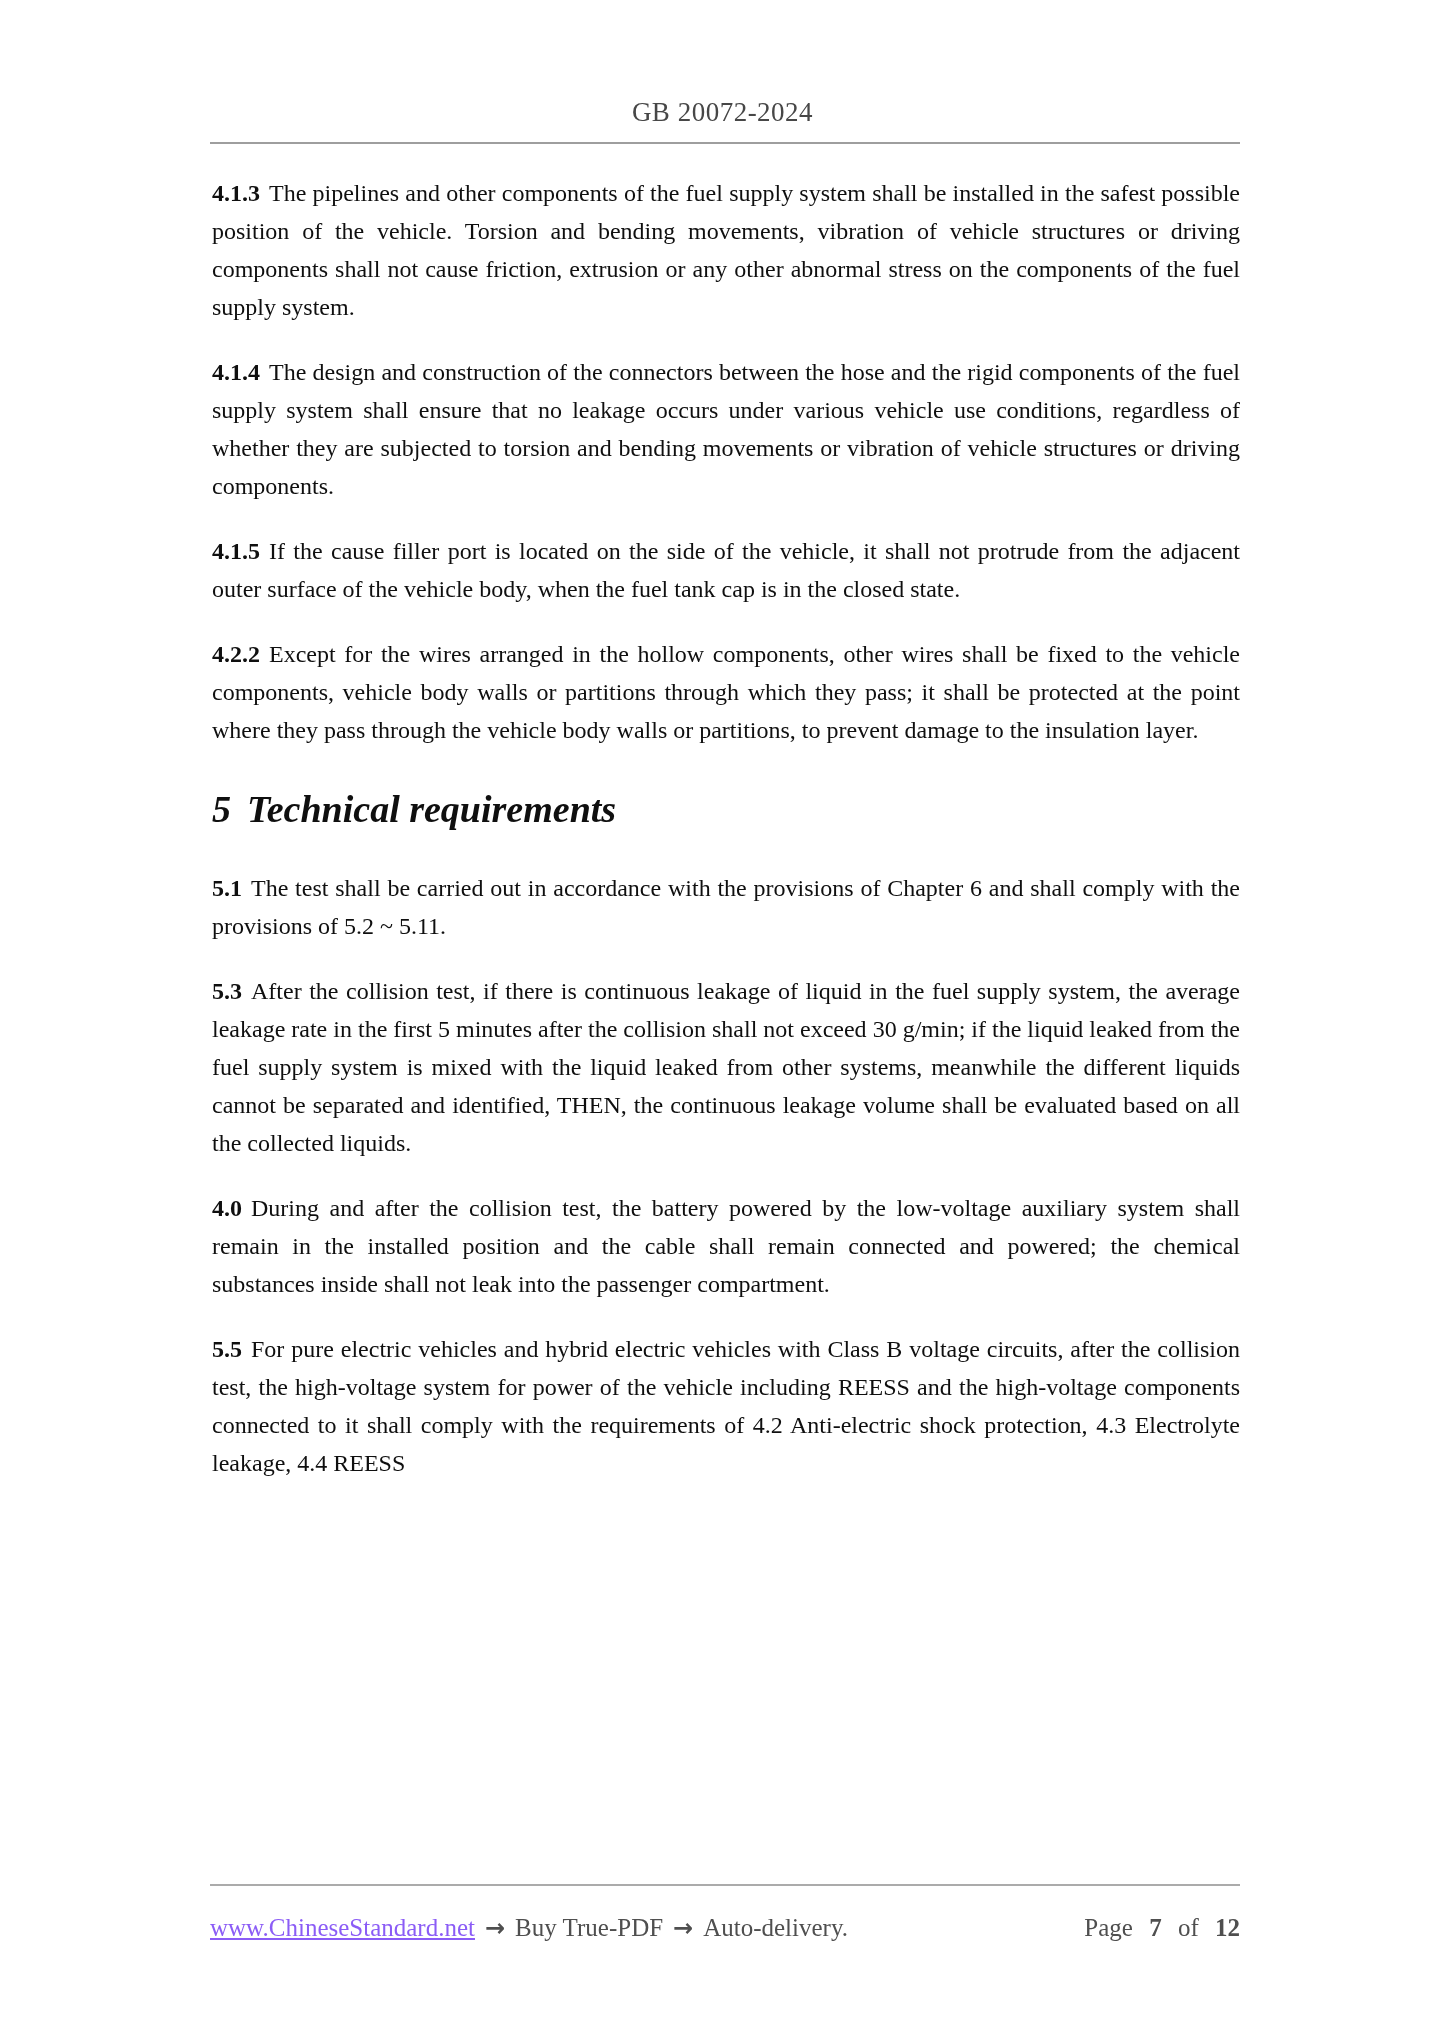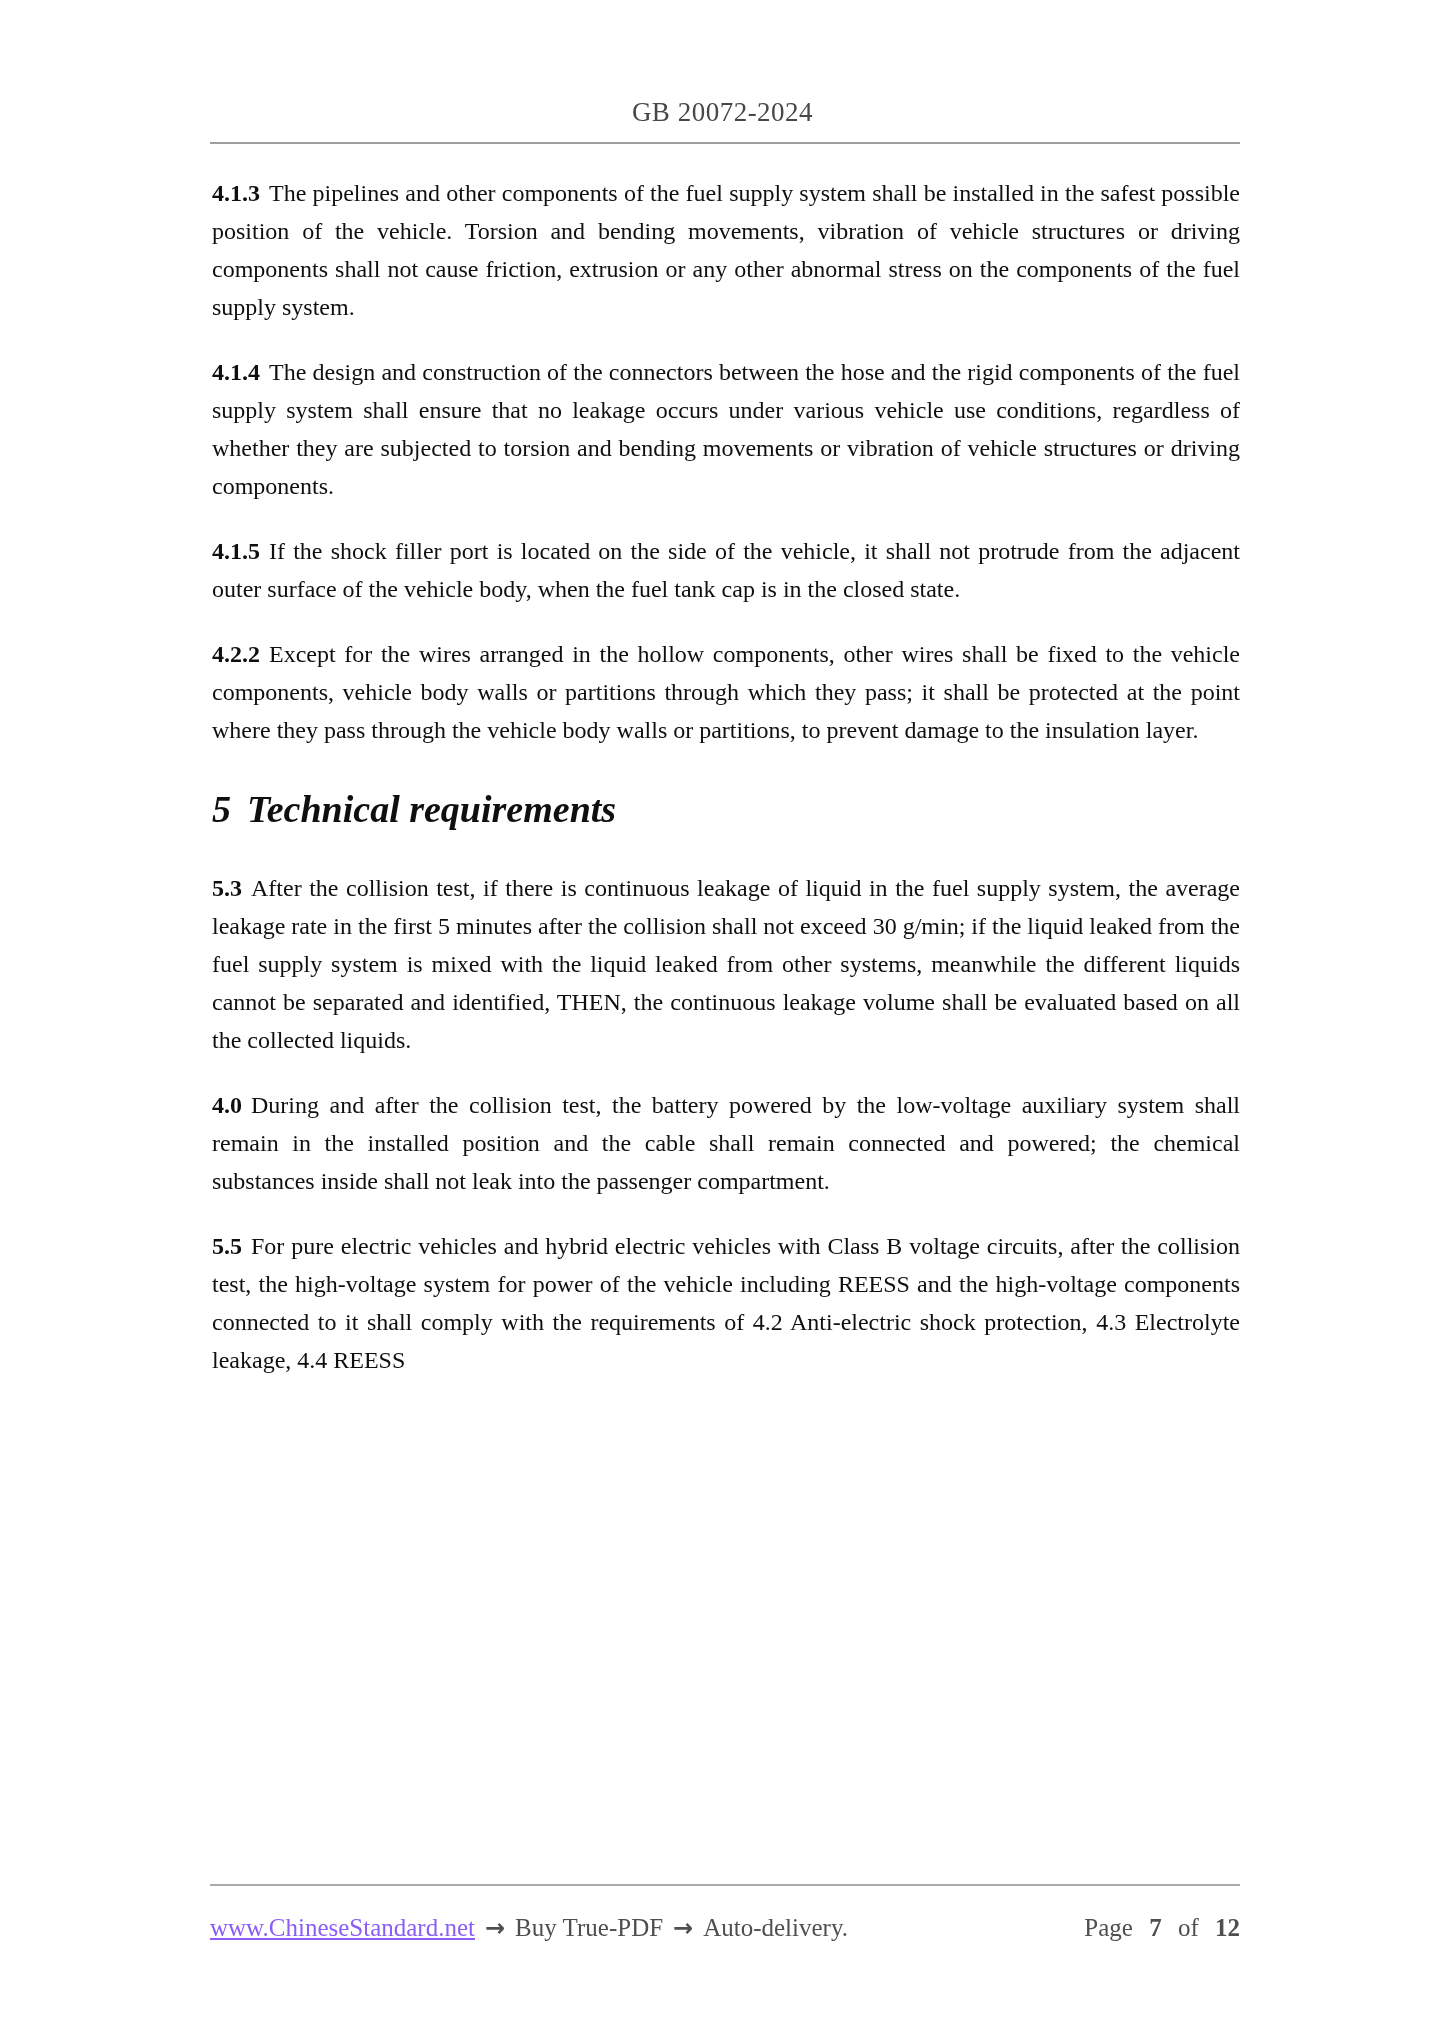--- a/index.html
+++ b/index.html
@@ -84,28 +84,29 @@
 
   <div class="header-title">GB 20072-2024</div>
   <div class="header-rule"></div>
 
   <div class="content">
 
     <p class="para first"><span class="num">4.1.3</span><span>The pipelines and other components of the fuel supply system shall be installed in the safest possible position of the vehicle. Torsion and bending movements, vibration of vehicle structures or driving components shall not cause friction, extrusion or any other abnormal stress on the components of the fuel supply system.</span></p>
 
     <p class="para"><span class="num">4.1.4</span><span>The design and construction of the connectors between the hose and the rigid components of the fuel supply system shall ensure that no leakage occurs under various vehicle use conditions, regardless of whether they are subjected to torsion and bending movements or vibration of vehicle structures or driving components.</span></p>
 
-    <p class="para"><span class="num">4.1.5</span><span>If the shock filler port is located on the side of the vehicle, it shall not protrude from the adjacent outer surface of the vehicle body, when the fuel tank cap is in the closed state.</span></p>
+    <p class="para"><span class="num">4.1.5</span><span>If the cause filler port is located on the side of the vehicle, it shall not protrude from the adjacent outer surface of the vehicle body, when the fuel tank cap is in the closed state.</span></p>
 
 
 
     <p class="para"><span class="num">4.2.2</span><span>Except for the wires arranged in the hollow components, other wires shall be fixed to the vehicle components, vehicle body walls or partitions through which they pass; it shall be protected at the point where they pass through the vehicle body walls or partitions, to prevent damage to the insulation layer.</span></p>
 
     <h1 class="chapter"><span class="num">5</span><span>Technical requirements</span></h1>
 
+    <p class="para"><span class="num">5.1</span><span>The test shall be carried out in accordance with the provisions of Chapter 6 and shall comply with the provisions of 5.2 ~ 5.11.</span></p>
 
 
     <p class="para"><span class="num">5.3</span><span>After the collision test, if there is continuous leakage of liquid in the fuel supply system, the average leakage rate in the first 5 minutes after the collision shall not exceed 30 g/min; if the liquid leaked from the fuel supply system is mixed with the liquid leaked from other systems, meanwhile the different liquids cannot be separated and identified, THEN, the continuous leakage volume shall be evaluated based on all the collected liquids.</span></p>
 
     <p class="para"><span class="num">4.0</span><span>During and after the collision test, the battery powered by the low-voltage auxiliary system shall remain in the installed position and the cable shall remain connected and powered; the chemical substances inside shall not leak into the passenger compartment.</span></p>
 
     <p class="para"><span class="num">5.5</span><span>For pure electric vehicles and hybrid electric vehicles with Class B voltage circuits, after the collision test, the high-voltage system for power of the vehicle including REESS and the high-voltage components connected to it shall comply with the requirements of 4.2 Anti-electric shock protection, 4.3 Electrolyte leakage, 4.4 REESS</span></p>
 
   </div>
 

